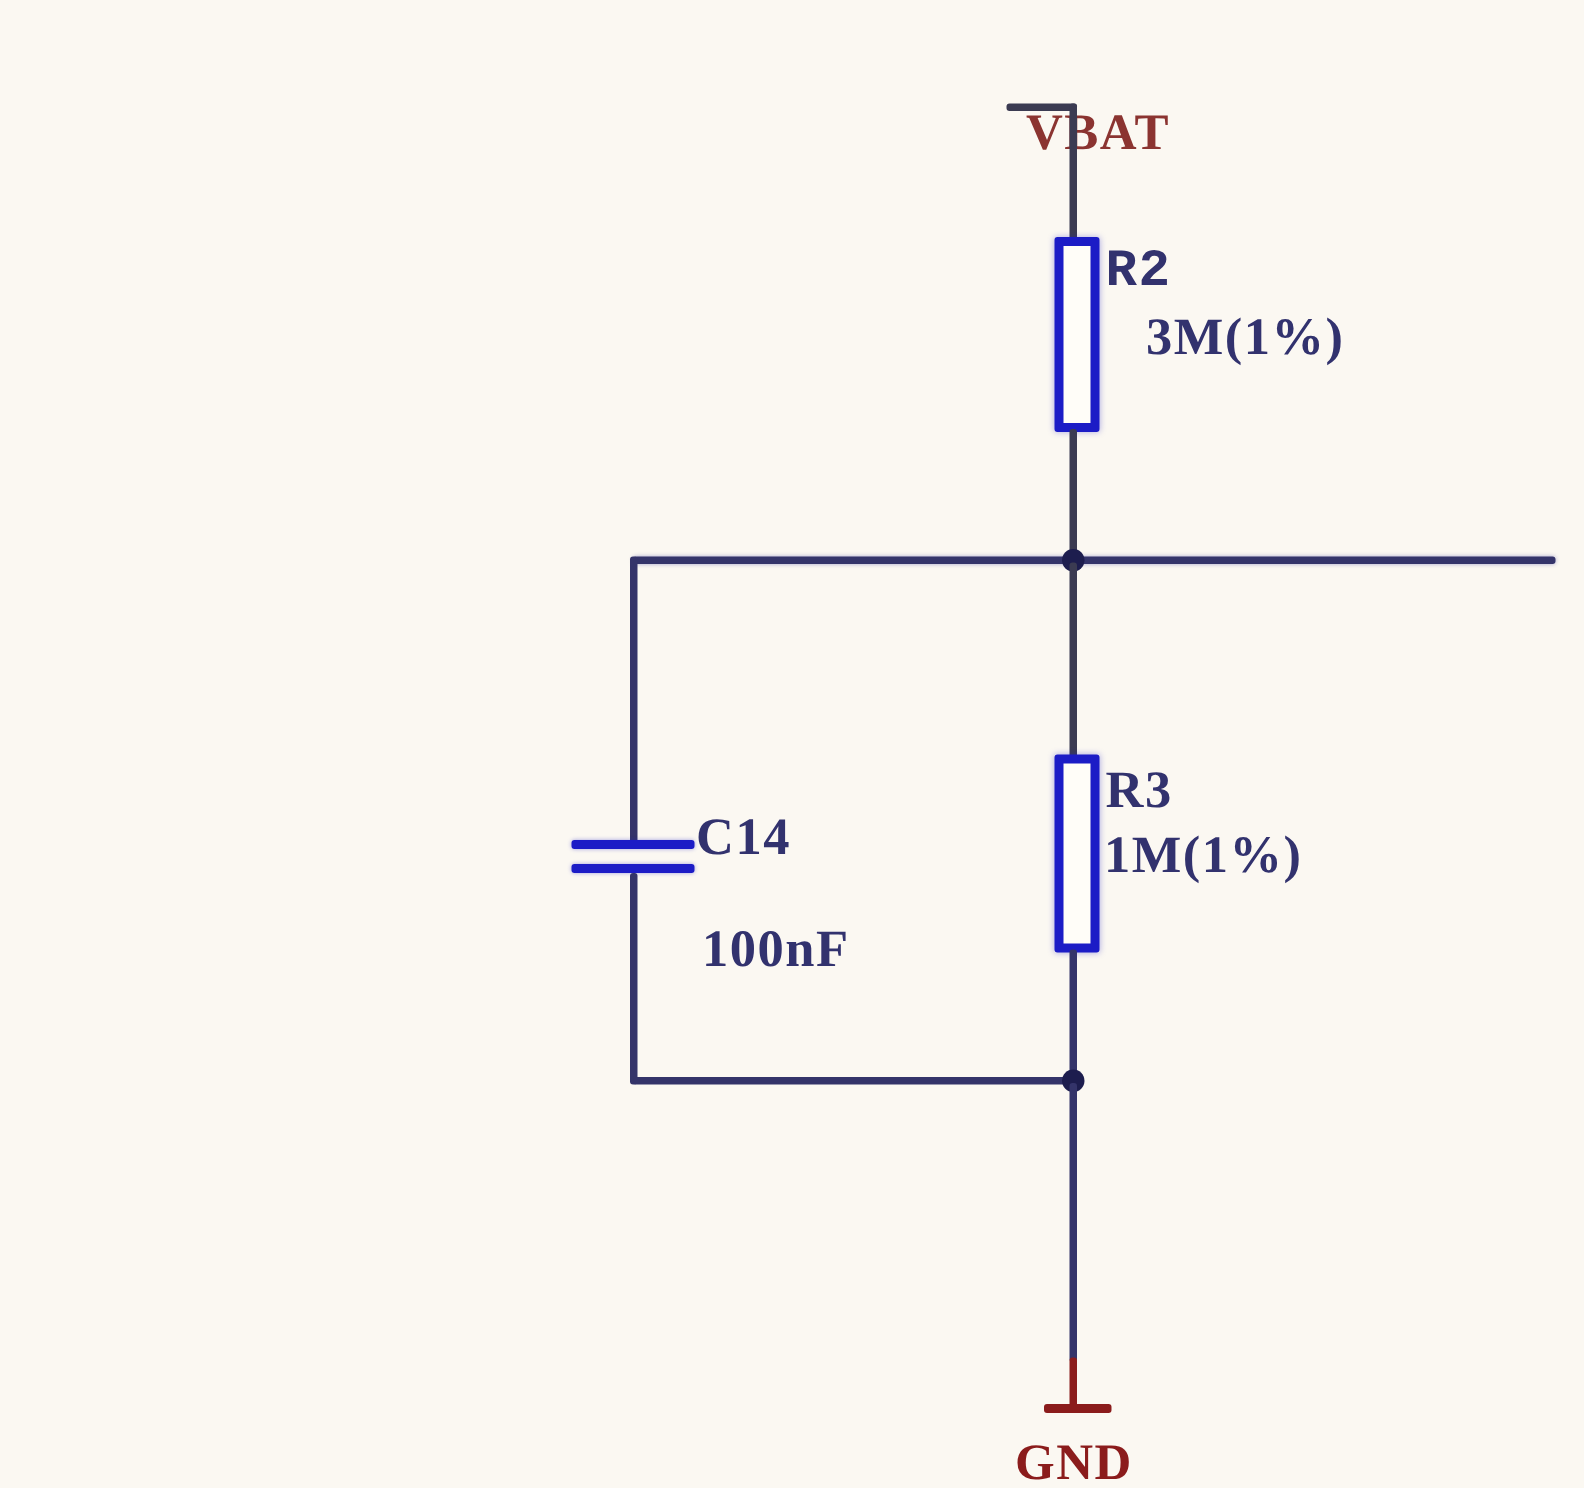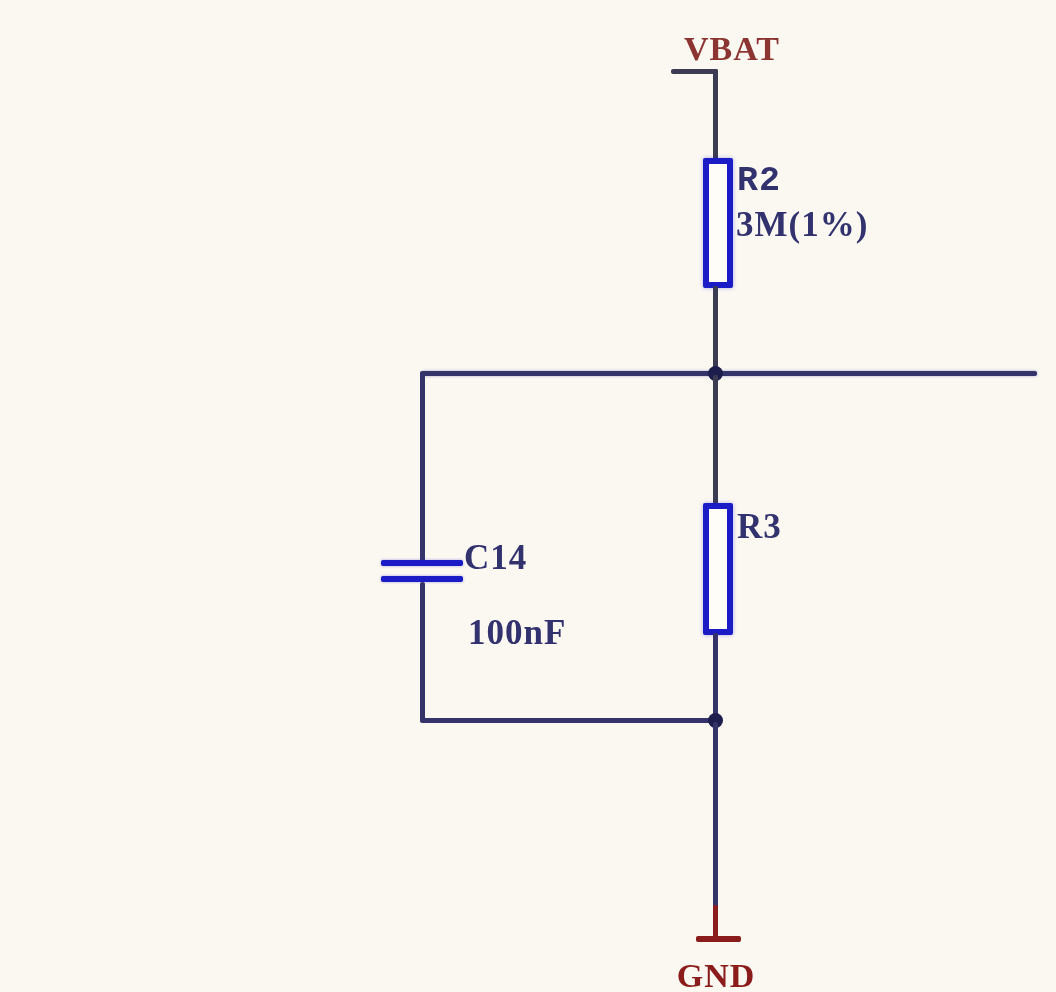--- a/index.html
+++ b/index.html
@@ -67,52 +67,53 @@
   }
   .port-lbl {
     position: absolute;
     width: 140px;
     text-align: center;
     font-size: 34px;
     font-weight: bold;
     letter-spacing: 1px;
     white-space: nowrap;
   }
-  .port-lbl.power  { color: var(--power, #8b3431); }
+  .port-lbl.power  { color: var(--power, #8b3431); margin-top: 40px; }
   .port-lbl.ground { color: var(--ground, #8b1c1c); margin-top: 13px; }
 
   .gnd-bar {
     position: absolute;
     height: 6px;
     background: var(--ground, #7c1d1d);
     border-radius: 2px;
   }
 </style>
 </head>
 <body>
 
 <div class="canvas">
 
   <div class="port-lbl power" style="left:662px; top:30px;">VBAT</div>
   <div class="wire h dark" style="left:671px; top:69px; width:47px;"></div>
   <div class="wire v dark" style="left:713px; top:69px; height:93px;"></div>
 
   <div class="resistor" style="left:703px; top:158px; height:130px;"></div>
   <div class="lbl" style="left:737px; top:164px;font-family:Liberation Mono, monospace;">R2</div>
-  <div class="lbl" style="left:736px; top:207px;">3M(1%)</div>
+  <div class="lbl" style="left:764px; top:207px;">3M(1%)</div>
 
   <div class="wire v dark" style="left:713px; top:286px; height:89px;"></div>
 
   <div class="wire h navy" style="left:422px; top:371px; width:615px;"></div>
   <div class="dot" style="left:708px; top:366px;"></div>
 
   <div class="wire v dark" style="left:713px; top:375px; height:130px;"></div>
 
   <div class="resistor" style="left:703px; top:503px; height:132px;"></div>
   <div class="lbl" style="left:737px; top:509px;">R3</div>
+  <div class="lbl" style="left:736px; top:552px;">1M(1%)</div>
 
   <div class="wire v navy" style="left:713px; top:633px; height:89px;"></div>
 
   <div class="wire v navy" style="left:420px; top:371px; height:192px;"></div>
   <div class="cap-plate" style="left:381px; top:560px;"></div>
   <div class="cap-plate" style="left:381px; top:576px;"></div>
   <div class="wire v navy" style="left:420px; top:582px; height:141px;"></div>
   <div class="lbl" style="left:464px; top:540px;">C14</div>
   <div class="lbl" style="left:468px; top:615px;">100nF</div>
 

